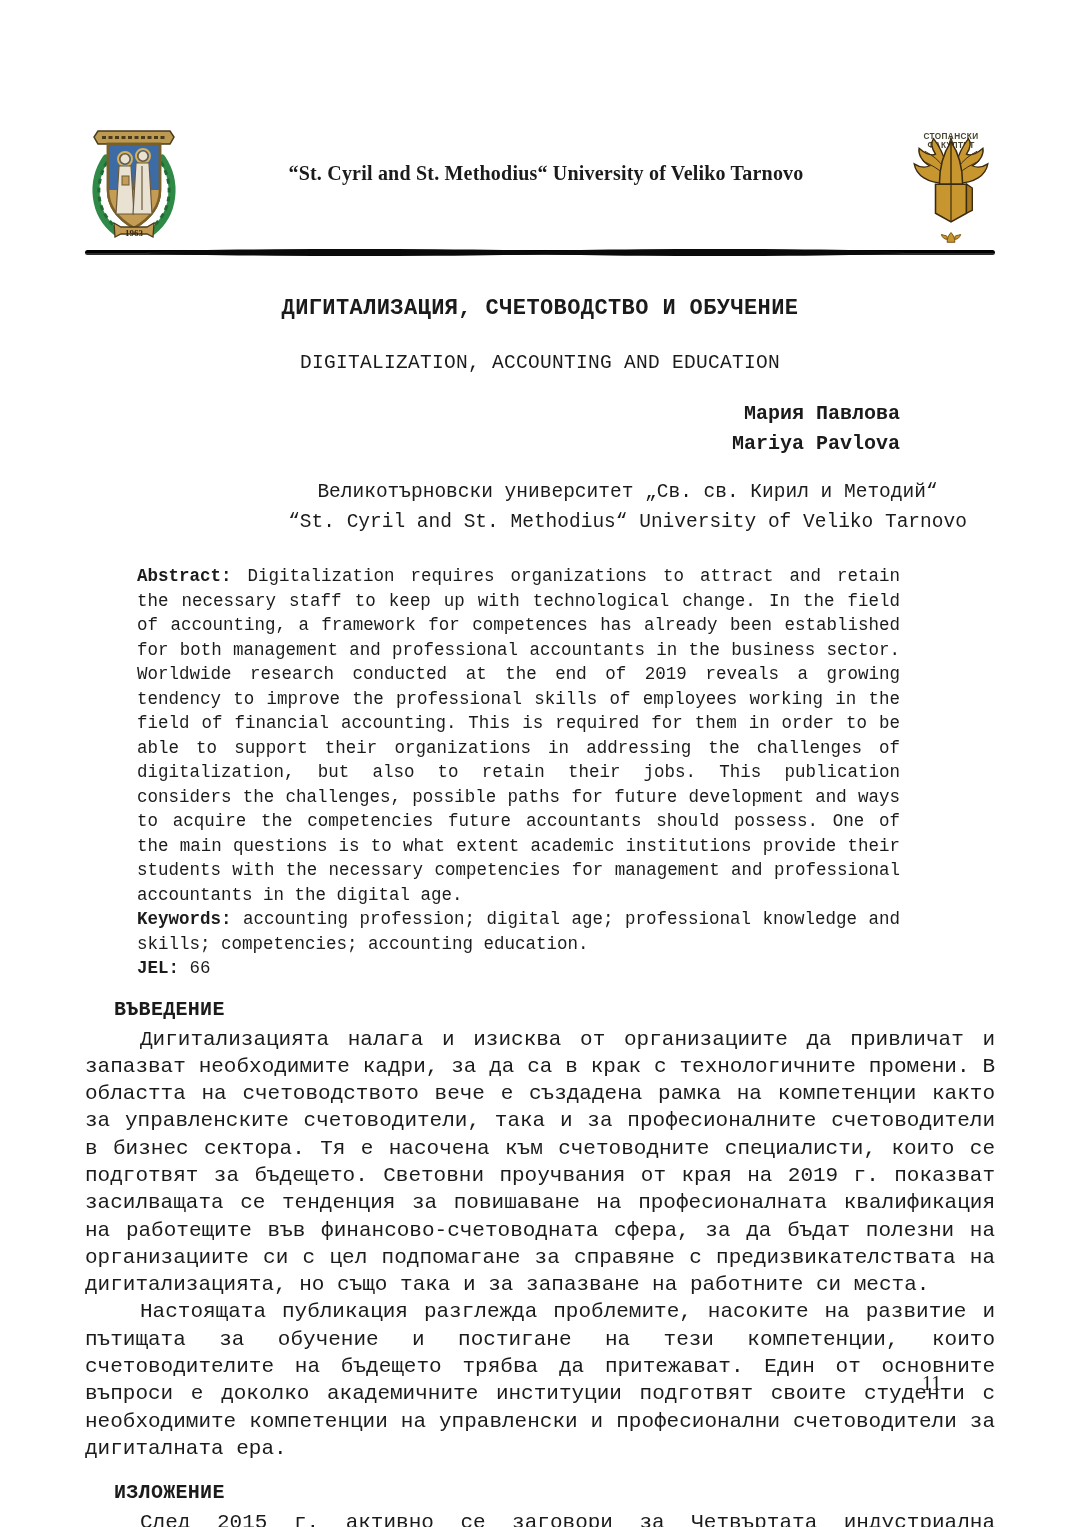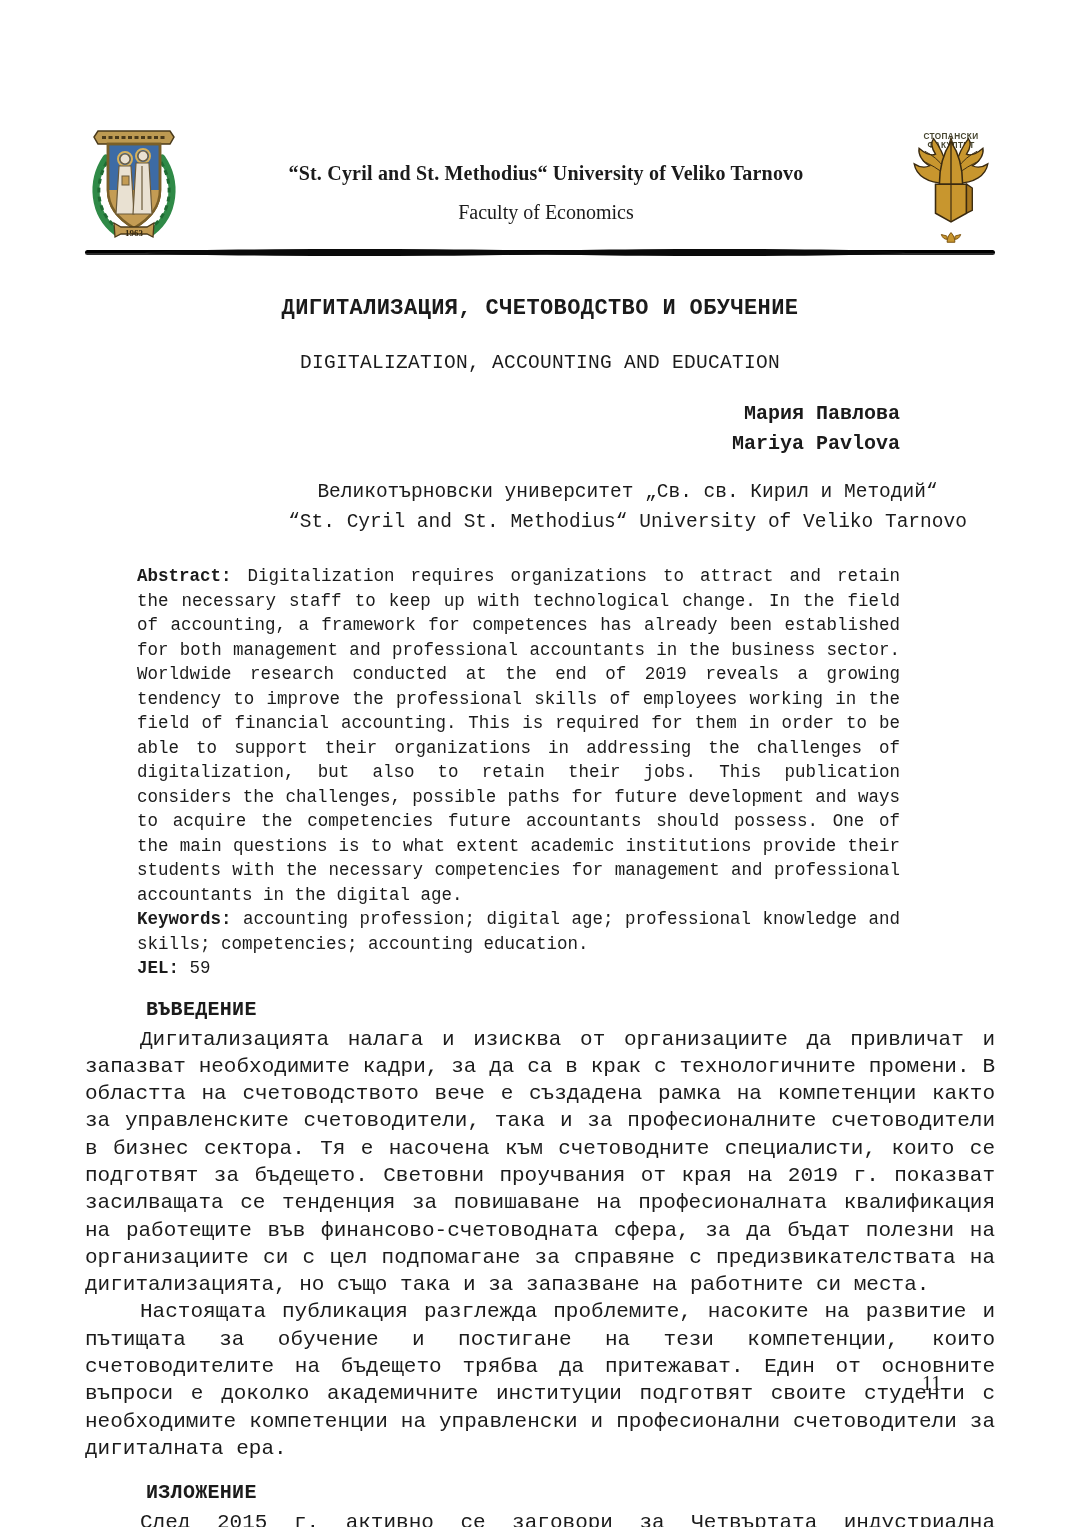--- a/index.html
+++ b/index.html
@@ -28,21 +28,21 @@
   .main { position:absolute; top:296px; left:85px; width:910px;font-family:Liberation Mono, monospace; }
   .title-bg { text-align:center; font-size:22px; font-weight:bold; letter-spacing:0.4px; }
   .title-en { text-align:center; font-size:19.5px; margin-top:31px; letter-spacing:0.3px; }
   .authors { text-align:right; padding-right:95px; margin-top:25px;
              font-weight:bold; font-size:20px; line-height:30px; }
   .affiliation { text-align:center; margin-left:175px; margin-top:18px;
                  font-size:19.5px; line-height:30px; }
   .notes { margin-top:27px; margin-left:52px; width:763px;
            font-size:17.5px; line-height:24.5px; text-align:justify; }
   .notes p { margin:0; }
-  .section-heading { font-size:20px; font-weight:bold; margin-left:61px; margin-top:15px;
+  .section-heading { font-size:20px; font-weight:bold; margin-left:29px; margin-top:15px;
                      margin-bottom:2px; line-height:28px; letter-spacing:0.3px; }
   .section-heading.second { margin-top:17px; }
   .body-para { font-size:21px; line-height:27.3px; text-align:justify; text-indent:55px; }
   .page-number { position:absolute; left:922px; top:1372px; font-size:20px; }
   
   .emblem-caption { font-family:"Liberation Sans","DejaVu Sans",sans-serif; font-weight:bold;
                     font-size:8.5px; fill:#45442e; letter-spacing:0.4px; }
   .year-text { font-family:"Liberation Serif",serif; font-weight:bold; font-size:9px; fill:#33260f; }
 </style>
 </head>
@@ -76,21 +76,20 @@
         <rect x="36" y="48" width="7" height="9" fill="#c49c54" stroke="#6b5a3a" stroke-width="1"></rect>
         <line x1="56" y1="38" x2="56" y2="82" stroke="#6b5a3a" stroke-width="1.2"></line>
 
         <path d="M28 95 l7 4 h26 l7 -4 -1 14 -6 -3 h-26 l-6 3 Z" fill="#c49c54" stroke="#4a3a1a" stroke-width="1.3"></path>
         <text x="48" y="108" text-anchor="middle" class="year-text">1963</text>
       </svg>
     </div>
 
     <div class="header-center">
       <div class="header-university">“St. Cyril and St. Methodius“ University of Veliko Tarnovo</div>
-      <div class="header-faculty">Faculty of Economics</div>
     </div>
 
     <div class="logo-right">
       <svg width="86" height="122" viewBox="0 0 86 126">
         <text x="43" y="11" text-anchor="middle" class="emblem-caption">СТОПАНСКИ</text>
         <text x="43" y="21" text-anchor="middle" class="emblem-caption">ФАКУЛТЕТ</text>
 
         <g fill="#c8962e" stroke="#3a2a10" stroke-width="1.4">
           <path d="M37 57 C19 57 7 49 5 37 C11 41 17 41 21 39 C13 35 9 27 10 21 C17 27 23 29 27 27 C23 21 22 15 25 11 C32 20 36 30 38 38 Z"></path>
           <path d="M49 57 C67 57 79 49 81 37 C75 41 69 41 65 39 C73 35 77 27 76 21 C69 27 63 29 59 27 C63 21 64 15 61 11 C54 20 50 30 48 38 Z"></path>
@@ -129,21 +128,21 @@
     </div>
 
     <div class="affiliation">
       <div>Великотърновски университет „Св. св. Кирил и Методий“</div>
       <div>“St. Cyril and St. Methodius“ University of Veliko Tarnovo</div>
     </div>
 
     <div class="notes">
       <p><b>Abstract:</b><span> Digitalization requires organizations to attract and retain the necessary staff to keep up with technological change. In the field of accounting, a framework for competences has already been established for both management and professional accountants in the business sector. Worldwide research conducted at the end of 2019 reveals a growing tendency to improve the professional skills of employees working in the field of financial accounting. This is required for them in order to be able to support their organizations in addressing the challenges of digitalization, but also to retain their jobs. This publication considers the challenges, possible paths for future development and ways to acquire the competencies future accountants should possess. One of the main questions is to what extent academic institutions provide their students with the necessary competencies for management and professional accountants in the digital age.</span></p>
       <p><b>Keywords:</b><span> accounting profession; digital age; professional knowledge and skills; competencies; accounting education.</span></p>
-      <p><b>JEL:</b><span> 59</span></p>
+      <p><b>JEL:</b><span> 66</span></p>
     </div>
 
     <div class="section-heading">ВЪВЕДЕНИЕ</div>
     <p class="body-para">Дигитализацията налага и изисква от организациите да привличат и запазват необходимите кадри, за да са в крак с технологичните промени. В областта на счетоводството вече е създадена рамка на компетенции както за управленските счетоводители, така и за професионалните счетоводители в бизнес сектора. Тя е насочена към счетоводните специалисти, които се подготвят за бъдещето. Световни проучвания от края на 2019 г. показват засилващата се тенденция за повишаване на професионалната квалификация на работещите във финансово-счетоводната сфера, за да бъдат полезни на организациите си с цел подпомагане за справяне с предизвикателствата на дигитализацията, но също така и за запазване на работните си места.</p>
     <p class="body-para">Настоящата публикация разглежда проблемите, насоките на развитие и пътищата за обучение и постигане на тези компетенции, които счетоводителите на бъдещето трябва да притежават. Един от основните въпроси е доколко академичните институции подготвят своите студенти с необходимите компетенции на управленски и професионални счетоводители за дигиталната ера.</p>
 
     <div class="section-heading second">ИЗЛОЖЕНИЕ</div>
     <p class="body-para">След 2015 г. активно се заговори за Четвъртата индустриална революция и последиците от нея. Терминът, въведен от Клаус Шваб – изпълнителен председател на Световния икономически форум, описва дълбоките промени, предизвикани от технологиите, които се появиха по време на Третата индустриална революция. Примери за технологичния напредък са изкуственият интелект</p>
   </div>
 

